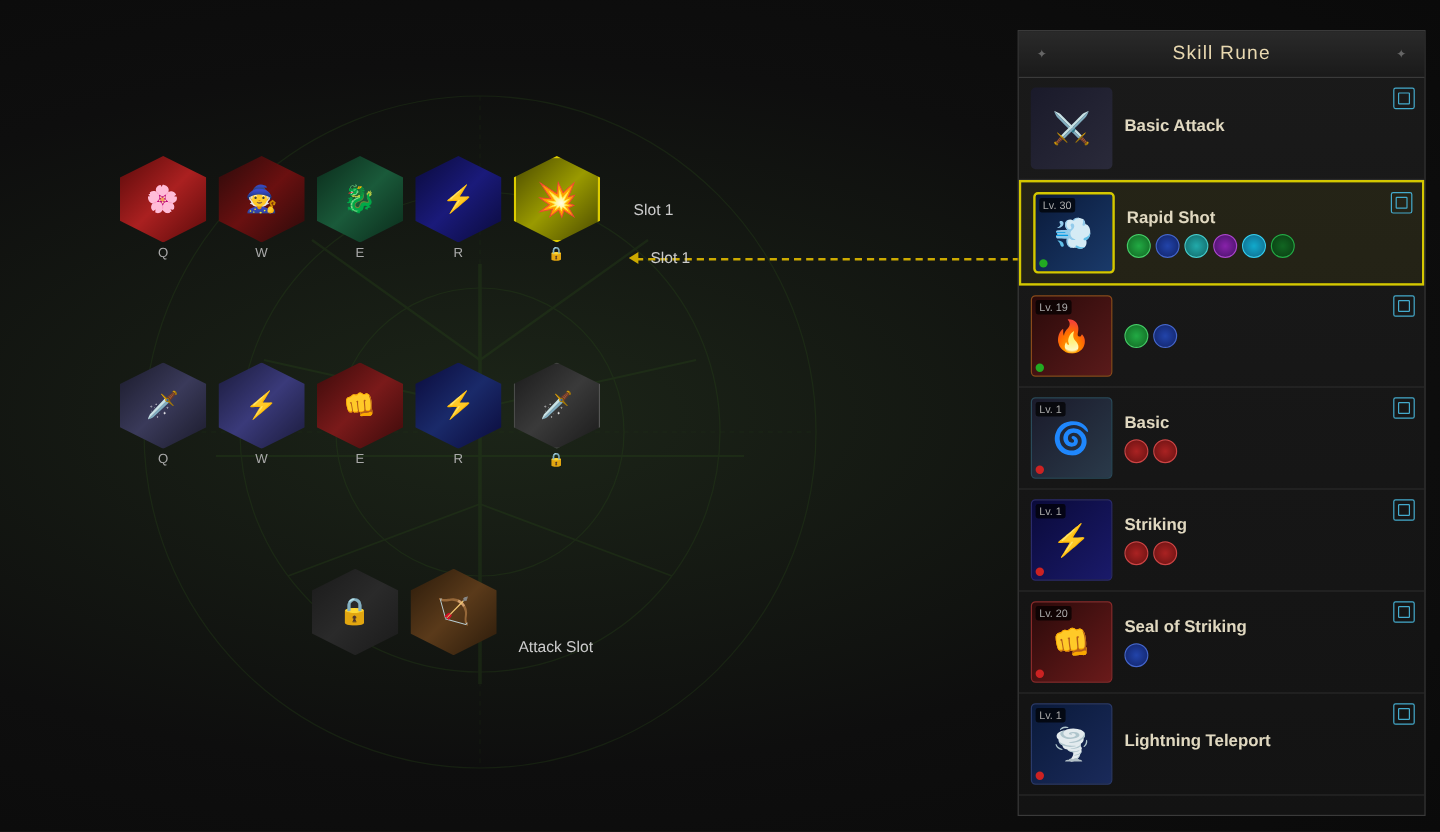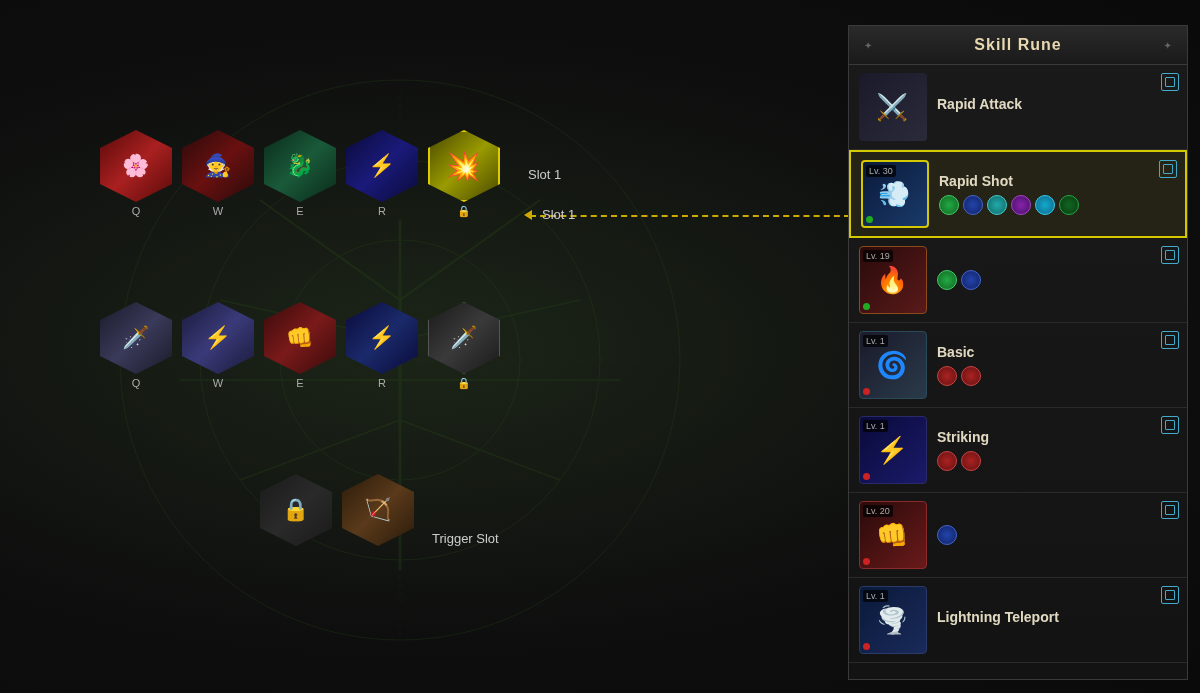--- a/index.html
+++ b/index.html
@@ -114,21 +114,21 @@
       transform: translateY(-50%);
       color: #666;
       font-size: 10px;
     }
     .panel-header::before { left: 15px; }
     .panel-header::after { right: 15px; }
 
     .panel-title {
       color: #e8d8b0;
       font-size: 16px;
-      font-weight: bold;
+      font-weight: normal;
       letter-spacing: 1px;
     }
 
     
     .skill-list {
       overflow-y: auto;
       height: calc(100% - 48px);
     }
 
     .skill-item {
@@ -414,21 +414,21 @@
           </div>
       </div>
     </div>
 
     <div class="hex-item" style="margin-left:10px;">
       <div class="hex" style="background: linear-gradient(135deg, #2a1a0a, #5a3a1a, #2a1a0a);">
         <div class="hex-inner">🏹</div>
       </div>
     </div>
     <div style="display:flex;align-items:center;margin-left:8px;">
-      <span class="slot-label">Trigger Slot</span>
+      <span class="slot-label">Attack Slot</span>
     </div>
   </div>
 
 </div>
 
 <div class="dashed-line-container">
   <div class="arrow-left"></div>
   <div class="dashed-line"></div>
 </div>
 
@@ -441,21 +441,21 @@
     <span class="panel-title">Skill Rune</span>
   </div>
 
   <div class="skill-list">
 
     <div class="skill-item">
       <div class="skill-icon-box skill-icon-basic">
         <span style="font-size:26px;">⚔️</span>
       </div>
       <div class="skill-info">
-        <div class="skill-name">Rapid Attack</div>
+        <div class="skill-name">Basic Attack</div>
         <div class="skill-runes"></div>
       </div>
       <div class="equip-icon">
         <div class="equip-icon-inner"></div>
       </div>
     </div>
 
     <div class="skill-item active">
       <div class="skill-icon-box skill-icon-rapid">
         <span style="font-size:26px; color:#aaccff;">💨</span>
@@ -531,20 +531,21 @@
       </div>
     </div>
 
     <div class="skill-item">
       <div class="skill-icon-box skill-icon-seal">
         <span style="font-size:26px;">👊</span>
         <div class="skill-level-badge">Lv. 20</div>
         <div class="skill-dot dot-red"></div>
       </div>
       <div class="skill-info">
+        <div class="skill-name">Seal of Striking</div>
         <div class="skill-runes">
           <div class="rune-gem rune-blue"></div>
         </div>
       </div>
       <div class="equip-icon">
         <div class="equip-icon-inner"></div>
       </div>
     </div>
 
     <div class="skill-item">

